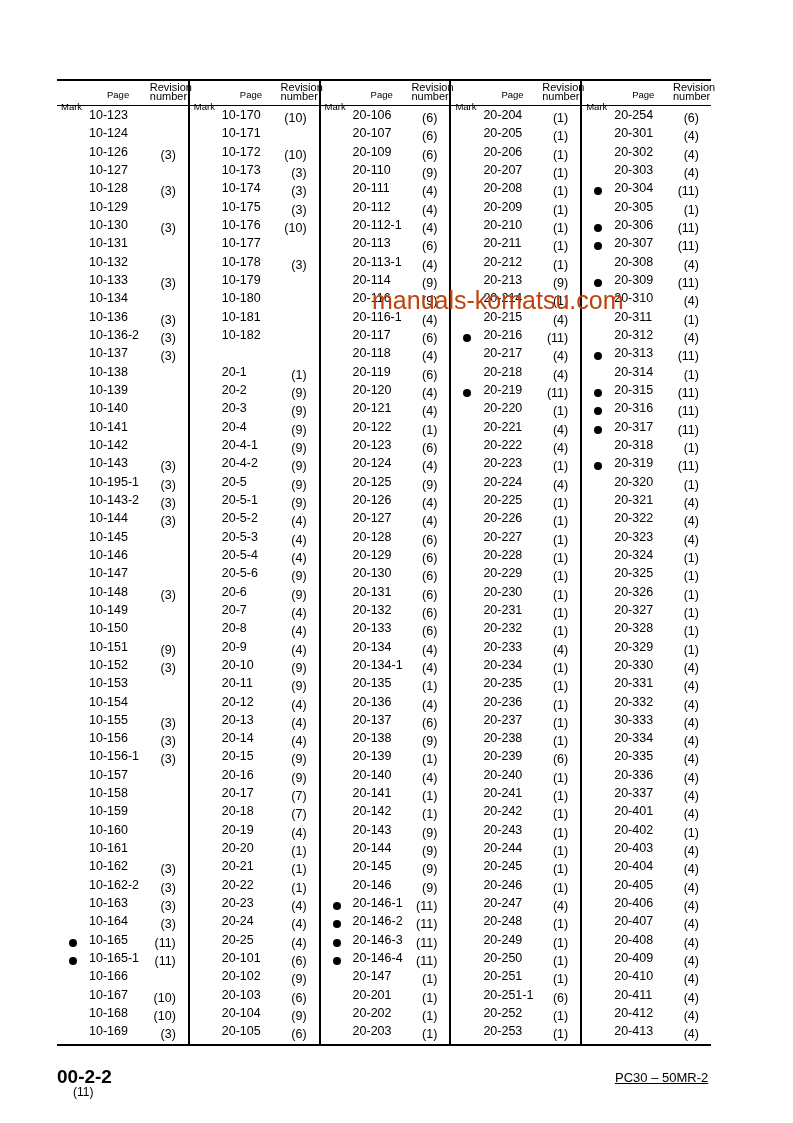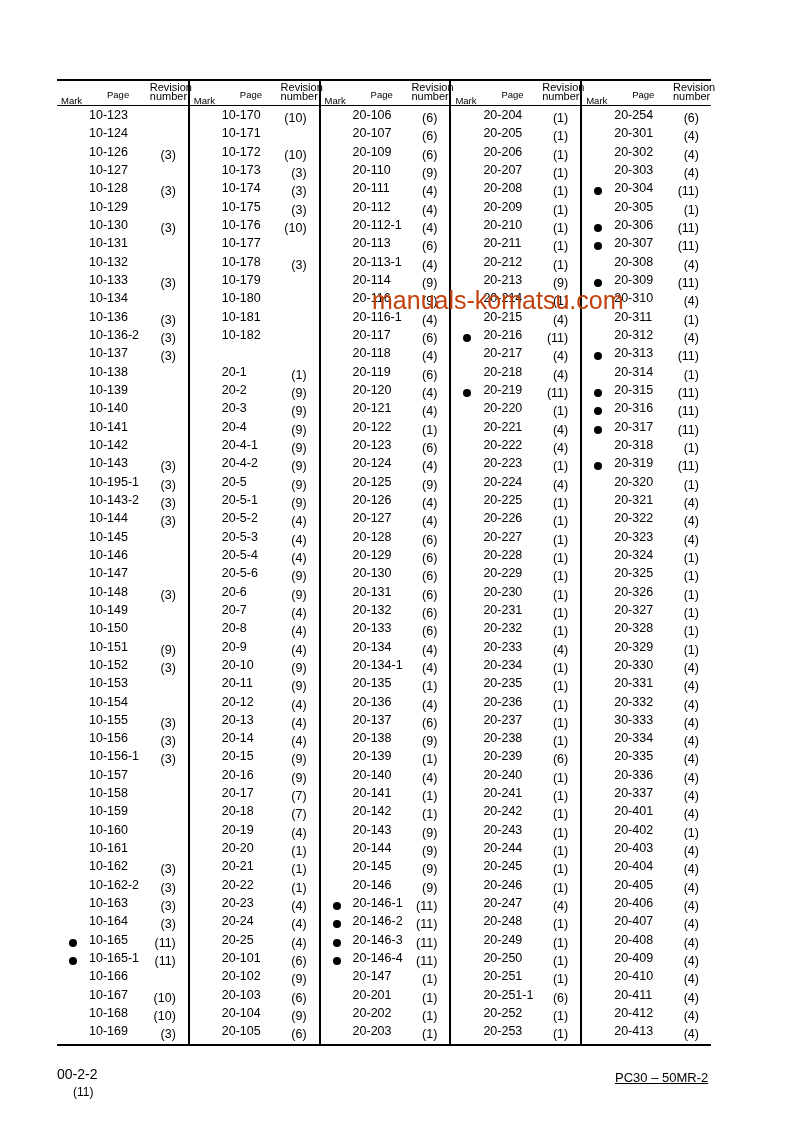--- a/index.html
+++ b/index.html
@@ -5,29 +5,29 @@
     html, body { margin: 0; padding: 0; background: #ffffff; }
     body { width: 793px; height: 1123px; position: relative; overflow: hidden;
            font-family: "Liberation Sans", sans-serif; color: #000; }
     .watermark { position: absolute; left: 372px; top: 286px; font-size: 25px;
                  color: #c2410c; letter-spacing: 0px; white-space: nowrap; z-index: 5; }
     .table { position: absolute; left: 57px; top: 79px; width: 654px; height: 963px;
              border-top: 2px solid #000; border-bottom: 2px solid #000; display: flex; }
     .col { position: relative; width: 131px; height: 100%; }
     .col + .col { border-left: 2px solid #000; width: 129px; }
     .hdr { height: 24px; border-bottom: 1px solid #000; position: relative; font-size: 9.5px; }
-    .hdr .h-mark { position: absolute; left: 4px; top: 14px; }
+    .hdr .h-mark { position: absolute; left: 4px; top: 20px; }
     .hdr .h-page { position: absolute; left: 50px; top: 8px; }
     .hdr .h-rev { position: absolute; right: 2px; top: 2px; font-size: 11px; line-height: 9px; text-align: right; width: 36px; }
     .rows { position: absolute; top: 27px; left: 0; right: 0; }
     .row { position: relative; height: 18.33px; font-size: 12.5px; }
     .row .mark { position: absolute; left: 12px; top: 6px; width: 8px; height: 8px; border-radius: 50%; background: #000; }
     .row .page { position: absolute; left: 32px; top: 0; white-space: nowrap; }
     .row .rev { position: absolute; right: 12px; top: 3px; white-space: nowrap; text-align: right; }
-    .footer-left { position: absolute; left: 57px; top: 1066px; font-size: 14px; }
+    .footer-left { position: absolute; left: 57px; top: 1066px; font-size: 19px; font-weight: bold; }
     .footer-left-rev { position: absolute; left: 73px; top: 1085px; font-size: 12px; }
     .footer-right { position: absolute; left: 615px; top: 1070px; font-size: 13px; text-decoration: underline; }
   </style>
 </head>
 <body>
 
 <div class="watermark">manuals-komatsu.com</div>
 
 <div class="table" id="table">
     <div class="col">

